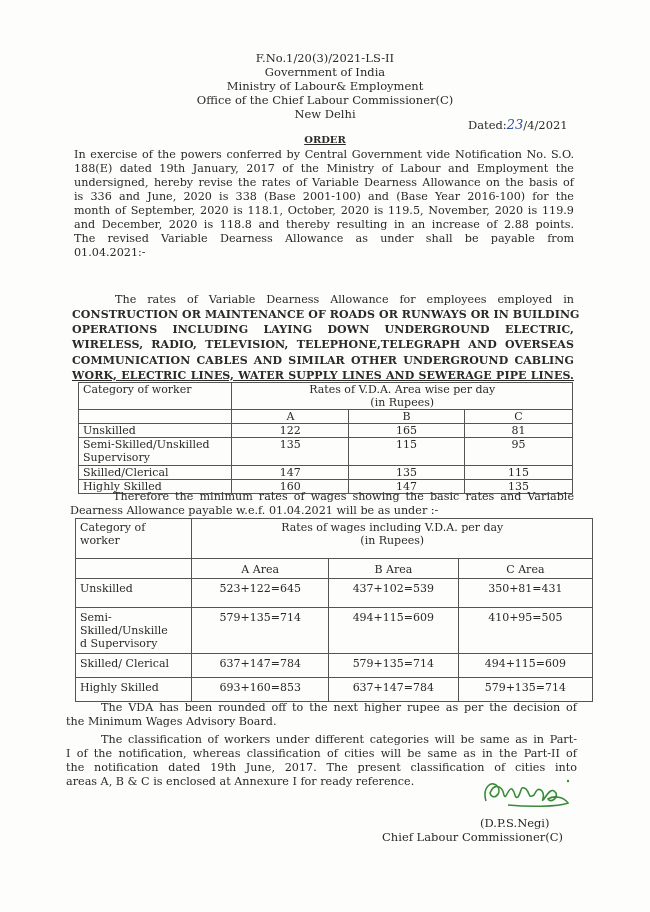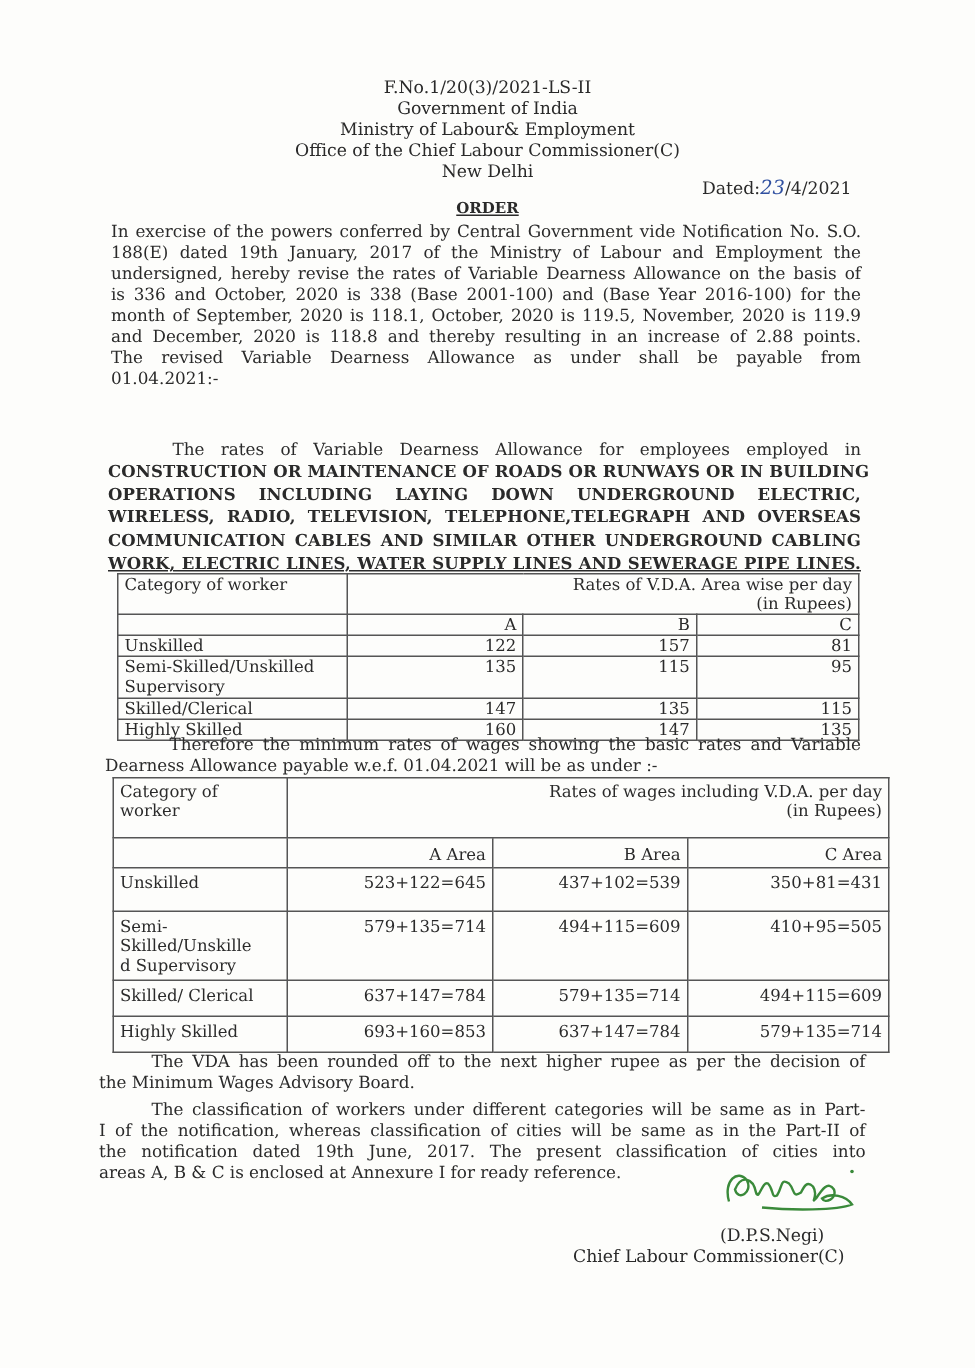--- a/index.html
+++ b/index.html
@@ -8,42 +8,42 @@
     font-family: "DejaVu Serif", "Liberation Serif", serif; color: #2a2a2a;
   }
   .abs { position: absolute; }
   .hdr { left: 0; width: 650px; text-align: center; font-size: 11.5px; line-height: 15px; }
   .txt { font-size: 11.2px; line-height: 14px; }
   .just { text-align: justify; text-align-last: justify; }
   .line { white-space: nowrap; }
   .bold { font-weight: bold; font-size: 11px; line-height: 15.2px; letter-spacing: 0.1px; }
   table { border-collapse: collapse; position: absolute; font-size: 11px; }
   td { border: 1px solid #555; padding: 0 4px; vertical-align: top; line-height: 13px; }
-  .c { text-align: right; }
+  .c { text-align: center; }
 </style>
 </head>
 <body>
 
 <div class="abs hdr" style="top:51px;">F.No.1/20(3)/2021-LS-II</div>
 <div class="abs hdr" style="top:65px;">Government of India</div>
 <div class="abs hdr" style="top:79px;">Ministry of Labour&amp; Employment</div>
 <div class="abs hdr" style="top:93px;">Office of the Chief Labour Commissioner(C)</div>
 <div class="abs hdr" style="top:107px;">New Delhi</div>
 
 <div class="abs txt" style="left:468px; top:118px; font-size:11.5px;">
   <span>Dated:</span><span style="color:#3050a0; font-style:italic; font-size:13px;">23</span><span>/4/2021</span>
 </div>
 
 <div class="abs" style="left:0; width:650px; top:134px; text-align:center; font-weight:bold; font-size:10px; text-decoration:underline;">ORDER</div>
 
 <div class="abs txt" style="left:74px; top:148px; width:500px;">
   <div class="line just">In exercise of the powers conferred by Central Government vide Notification No. S.O.</div>
   <div class="line just">188(E) dated 19th January, 2017 of the Ministry of Labour and Employment the</div>
   <div class="line just">undersigned, hereby revise the rates of Variable Dearness Allowance on the basis of</div>
-  <div class="line just">is 336 and October, 2020 is 338 (Base 2001-100) and (Base Year 2016-100) for the</div>
+  <div class="line just">is 336 and June, 2020 is 338 (Base 2001-100) and (Base Year 2016-100) for the</div>
   <div class="line just">month of September, 2020 is 118.1, October, 2020 is 119.5, November, 2020 is 119.9</div>
   <div class="line just">and December, 2020 is 118.8 and thereby resulting in an increase of 2.88 points.</div>
   <div class="line just">The revised Variable Dearness Allowance as under shall be payable from</div>
   <div class="line">01.04.2021:-</div>
 </div>
 
 <div class="abs txt" style="left:115px; top:293px; width:459px;">
   <div class="line just">The rates of Variable Dearness Allowance for   employees employed in</div>
 </div>
 <div class="abs bold" style="left:72px; top:307px; width:502px;">
@@ -71,21 +71,21 @@
   </tr>
   <tr style="height:14px;">
     <td></td>
     <td class="c">A</td>
     <td class="c">B</td>
     <td class="c">C</td>
   </tr>
   <tr style="height:14px;">
     <td>Unskilled</td>
     <td class="c">122</td>
-    <td class="c">157</td>
+    <td class="c">165</td>
     <td class="c">81</td>
   </tr>
   <tr style="height:28px;">
     <td>Semi-Skilled/Unskilled Supervisory</td>
     <td class="c">135</td>
     <td class="c">115</td>
     <td class="c">95</td>
   </tr>
   <tr style="height:14px;">
     <td>Skilled/Clerical</td>

